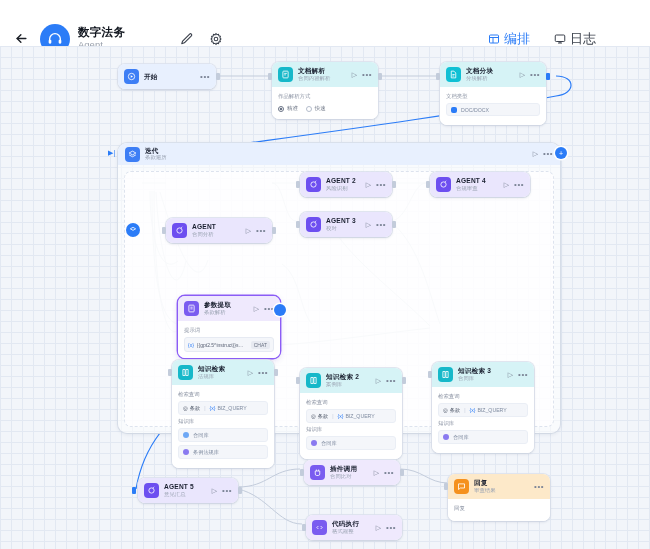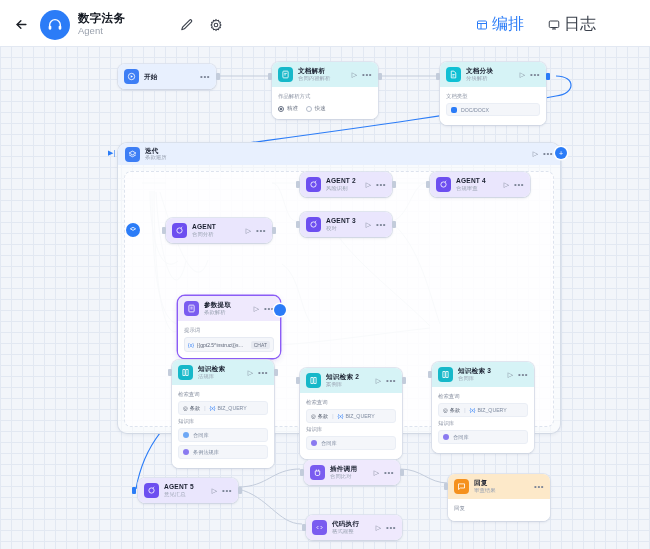--- a/index.html
+++ b/index.html
@@ -5,21 +5,21 @@
   * { box-sizing: border-box; margin: 0; padding: 0; }
   html, body {
     width: 650px; height: 549px;
     font-family: "Liberation Sans", "DejaVu Sans", sans-serif;
     background: #ffffff;
     overflow: hidden;
   }
 
   
   .topbar {
-    position: absolute; left: 0; top: 2px; width: 610px; height: 46px;
+    position: absolute; left: 0; top: 16px; width: 610px; height: 46px;
     background: #ffffff;
     border-bottom: 1px solid #e8eaee;
     display: flex; align-items: center;
   }
   .back-btn {
     width: 26px; height: 26px; margin-left: 8px;
     display: flex; align-items: center; justify-content: center;
     cursor: pointer; color: #1b1f26;
   }
   .app-avatar {
@@ -32,21 +32,21 @@
   .app-title { font-size: 11.5px; font-weight: 700; color: #11161f; letter-spacing: .3px; }
   .app-sub { font-size: 9.5px; color: #9aa1ad; margin-top: 1px; }
   .hdr-icon-btn {
     width: 20px; height: 20px; display: flex; align-items: center; justify-content: center;
     cursor: pointer; color: #3b414c;
   }
   .edit-wrap { margin-left: 52px; display: flex; gap: 9px; align-items: center; }
   .topbar-right {
     margin-left: auto; margin-right: 14px; display: flex; gap: 24px; align-items: center;
   }
-  .tb-action { display: flex; align-items: center; gap: 4px; cursor: pointer; font-size: 16px; }
+  .tb-action { display: flex; align-items: center; gap: 4px; cursor: pointer; font-size: 13px; }
   .tb-action.active { color: #2b7cf7; }
   .tb-action.idle { color: #3b414c; }
 
   
   .canvas {
     position: absolute; left: 0; top: 46px; width: 650px; height: 503px;
     background-color: #f2f5fa;
     background-image:
       linear-gradient(to right, #e2e8f2 1px, transparent 1px),
       linear-gradient(to bottom, #e2e8f2 1px, transparent 1px);

